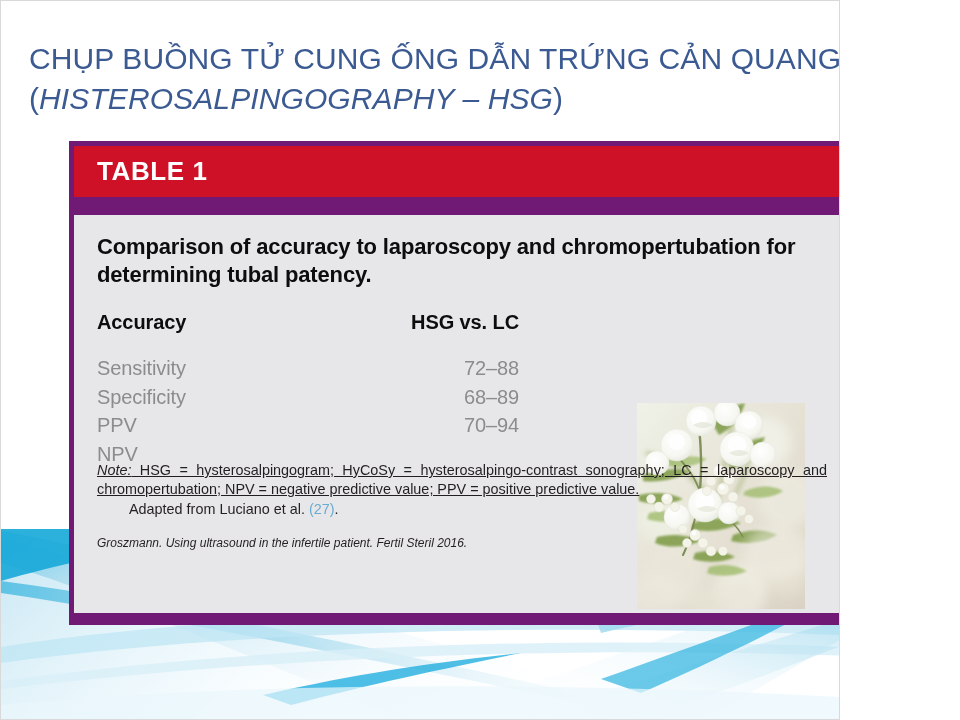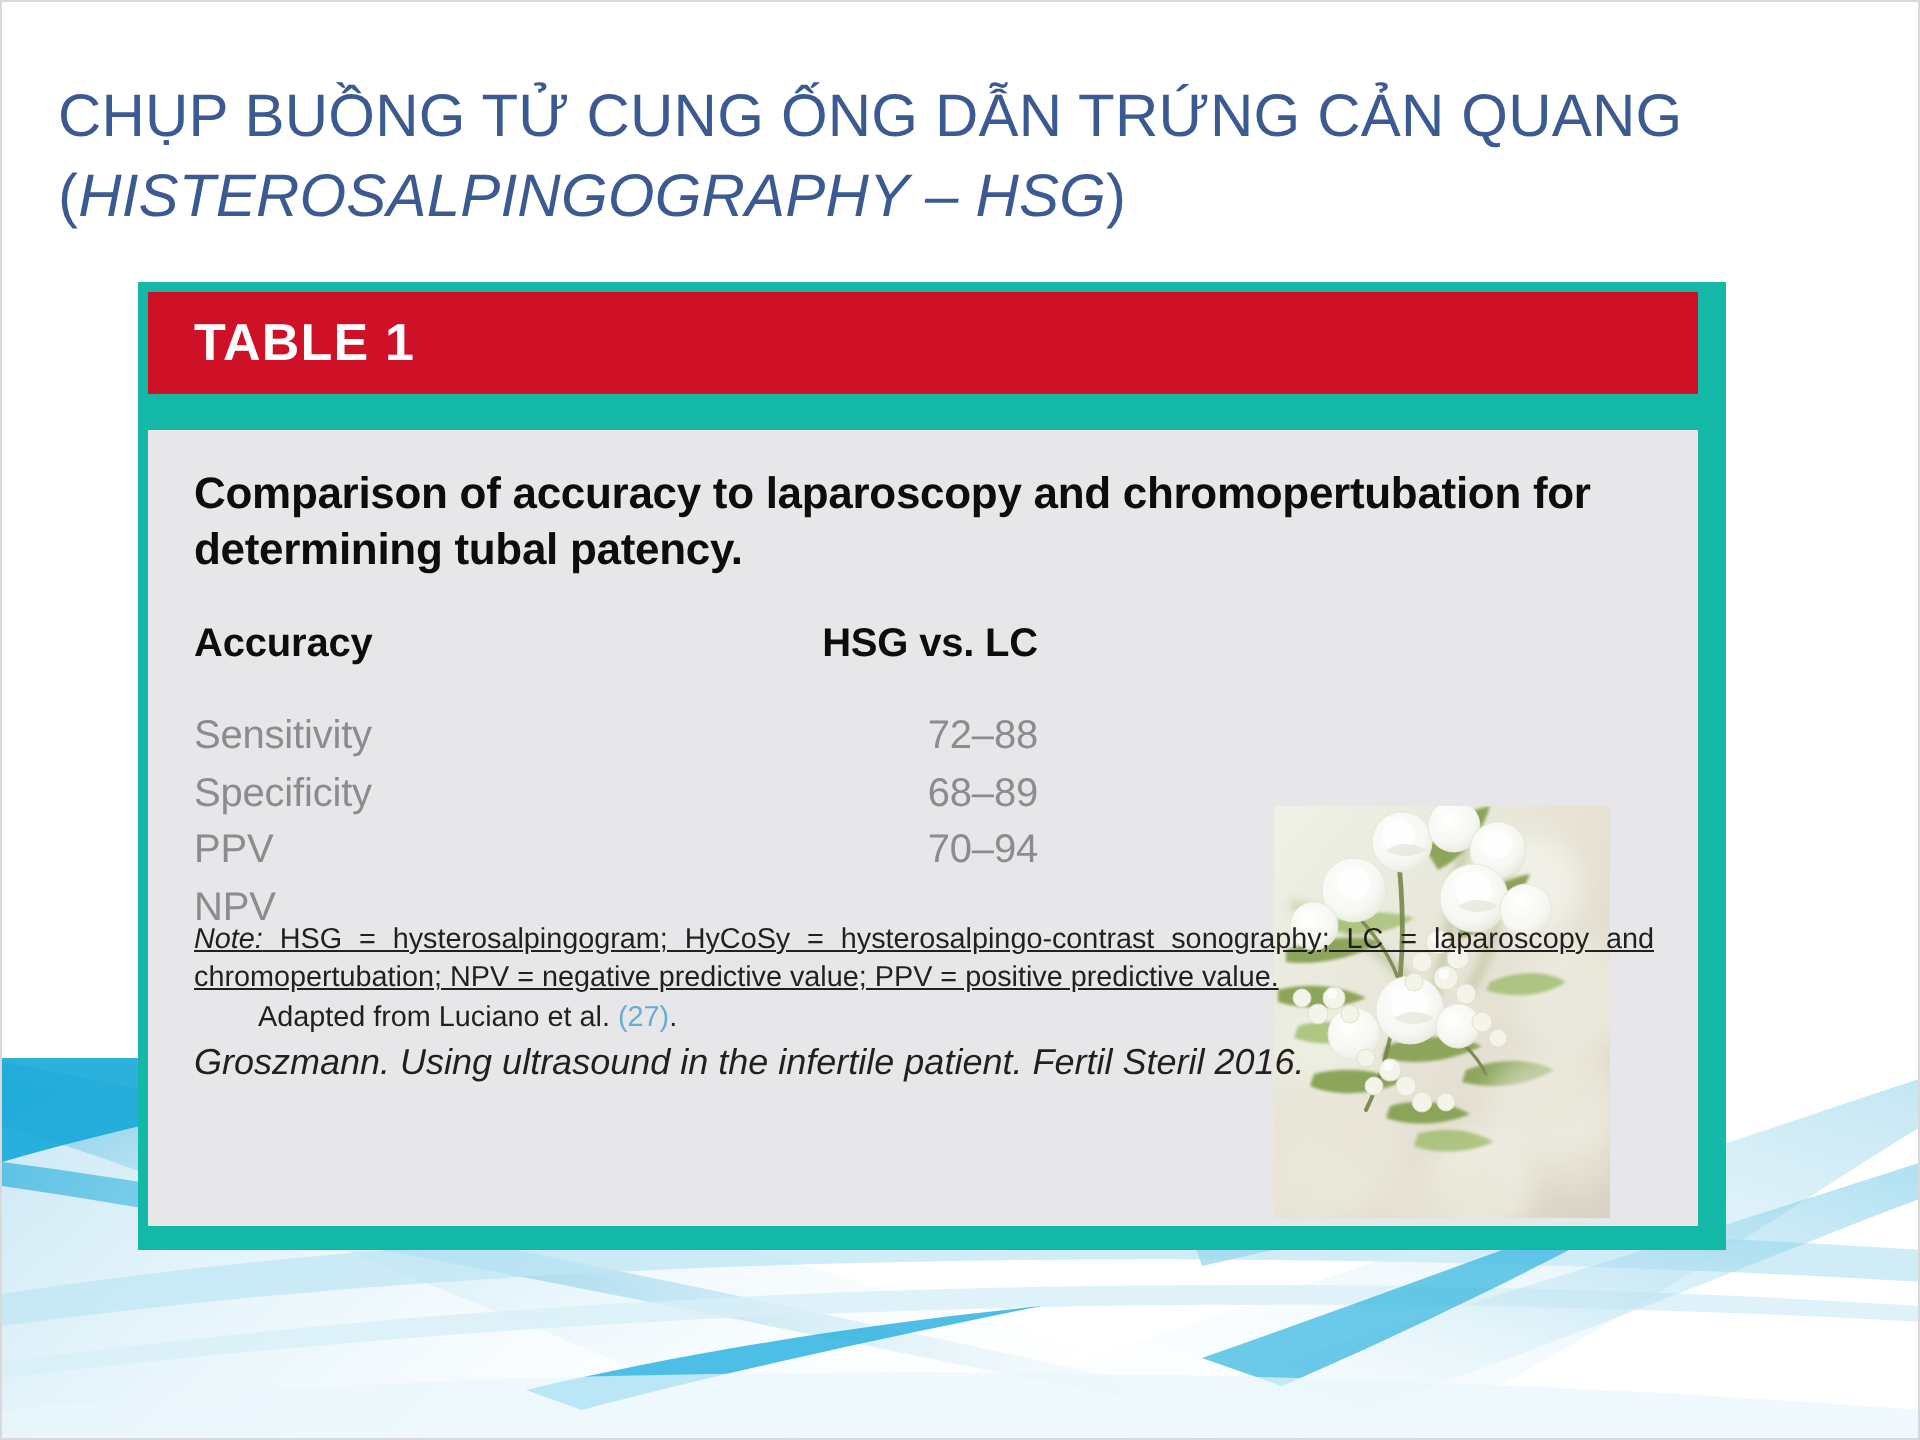--- a/index.html
+++ b/index.html
@@ -8,21 +8,21 @@
   }
   body {
     width: 960px;
     height: 720px;
     overflow: hidden;
     font-family: "Liberation Sans", sans-serif;
     background: #ffffff;
   }
   #slide {
     position: relative;
-    width: 960px;
+    width: 840px;
     height: 720px;
     background: #ffffff;
     box-sizing: border-box;
     border: 1px solid #d9d9d9;
     overflow: hidden;
   }
 
   
   #decor {
     position: absolute;
@@ -52,21 +52,21 @@
     font-style: italic;
   }
 
   
   #table-card {
     position: absolute;
     left: 68px;
     top: 140px;
     width: 794px;
     height: 484px;
-    background: #14b8a6;
+    background: #701a75;
     z-index: 2;
     box-shadow: 0 0 0 0 rgba(0,0,0,0);
   }
 
   #table-header-bar {
     position: absolute;
     left: 5px;
     top: 5px;
     width: 775px;
     height: 51px;
@@ -156,22 +156,23 @@
     color: #231f20;
     font-size: 14.4px;
     line-height: 1.34;
   }
   #note p { margin: 0; }
   #note .nlabel { font-style: italic; }
   #note .note-main { text-align: justify; text-decoration: underline; }
   #note .ref-link { color: #6aabd2; }
   #note .adapted { margin-top: 0px; margin-left: 32px; }
   #note .source {
+    margin-top: 16px;
     font-style: italic;
-    font-size: 18px;
+    font-size: 12px;
   }
 </style>
 </head>
 <body>
 
 <div id="slide">
 
   <svg id="decor" viewBox="0 0 960 190" preserveAspectRatio="none">
     <defs>
       <linearGradient id="gA" x1="0" y1="0" x2="1" y2="0.6">

